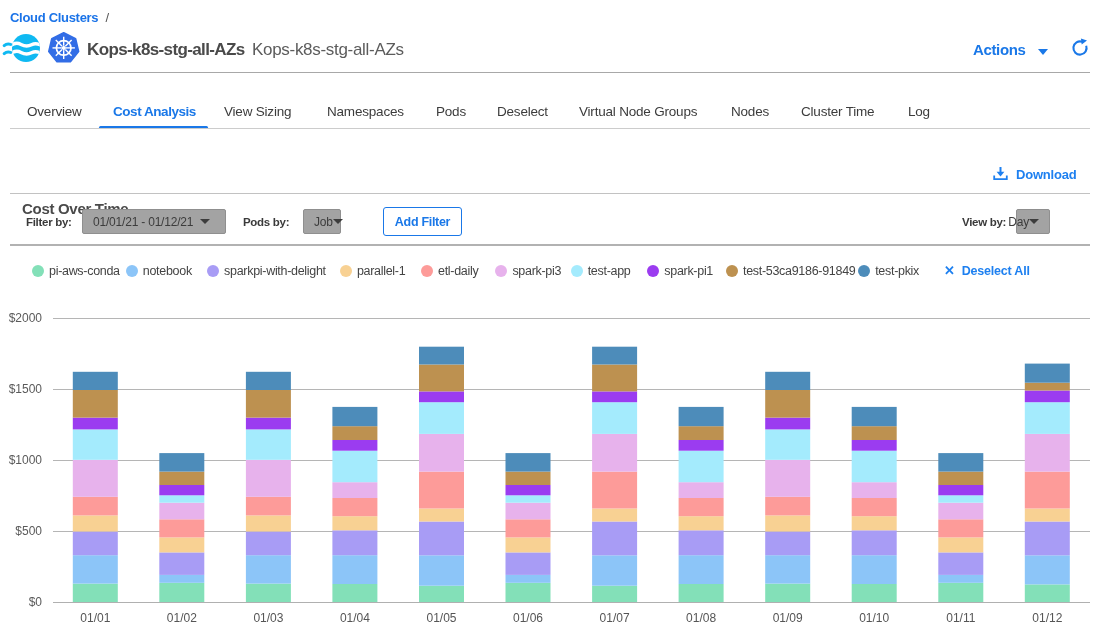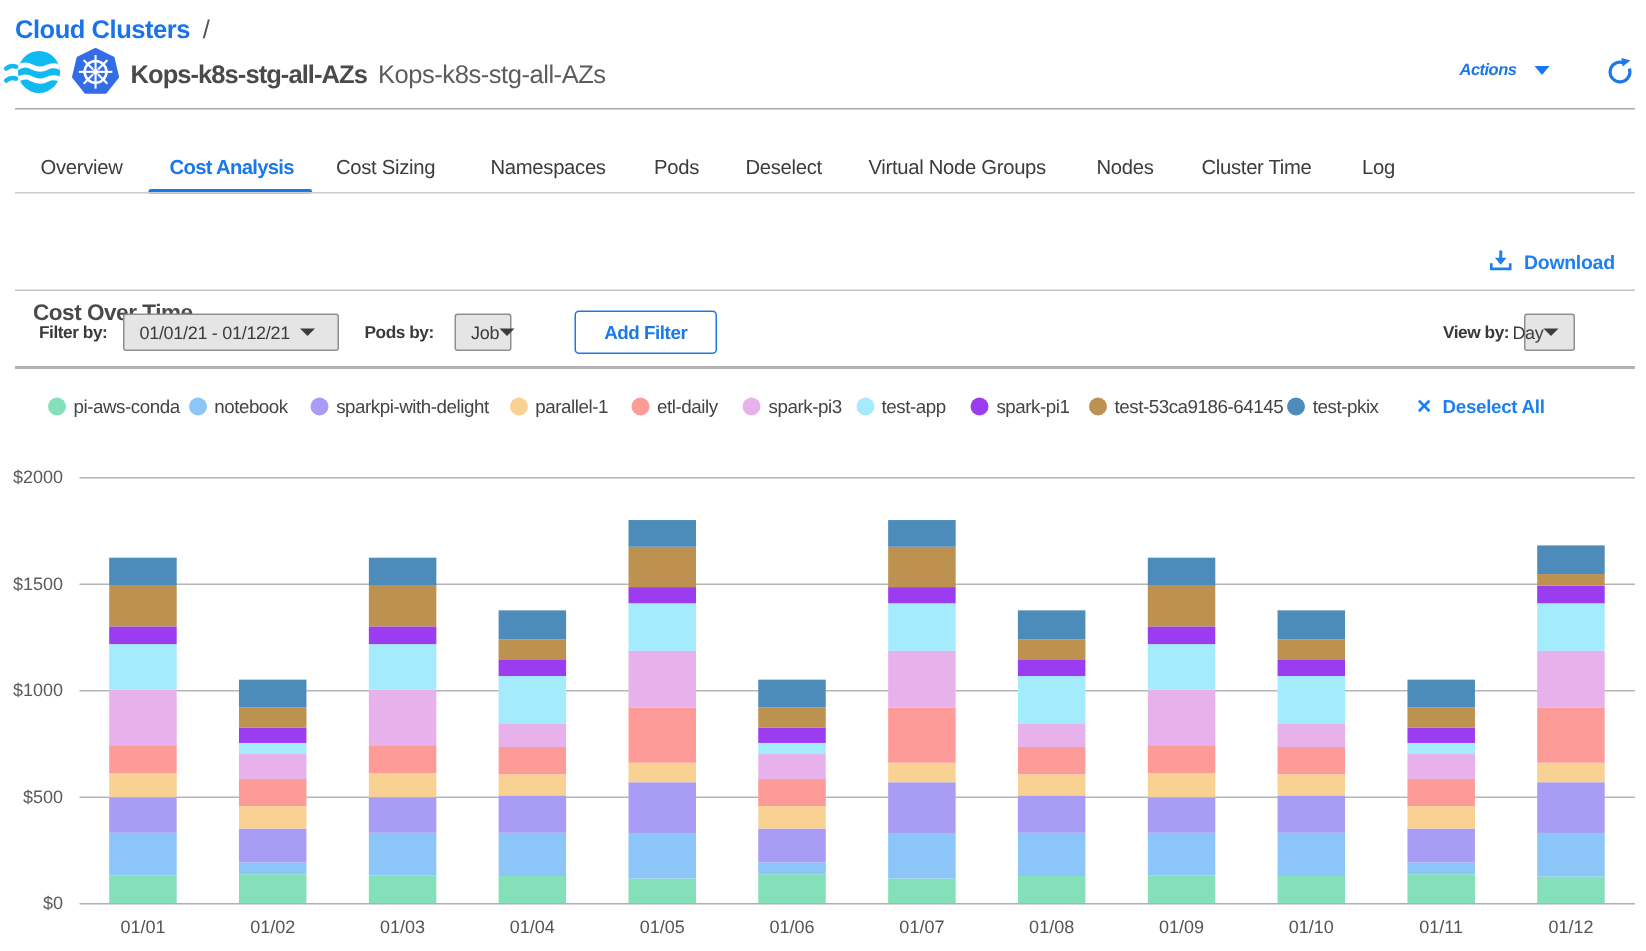--- a/index.html
+++ b/index.html
@@ -1,40 +1,40 @@
 <!DOCTYPE html>
 <html><head><meta charset="utf-8">
 <style>
 * { margin:0; padding:0; box-sizing:border-box; }
 html,body { width:1097px; height:634px; background:#fff; font-family:"Liberation Sans", sans-serif; overflow:hidden; }
 .abs { position:absolute; }
 
-.crumb { position:absolute; left:10px; top:10px; font-size:17px; font-weight:700; color:#1a73e8; letter-spacing:-0.3px; }
+.crumb { position:absolute; left:10px; top:10px; font-size:13px; font-weight:700; color:#1a73e8; letter-spacing:-0.3px; }
 .crumb .sl { color:#555; font-weight:400; margin-left:4px; }
 
 .title { position:absolute; left:87px; top:40px; font-size:17px; font-weight:700; color:#4a4a4a; letter-spacing:-0.62px; }
 .subtitle { position:absolute; left:252px; top:40px; font-size:17px; font-weight:400; color:#5c5c5c; letter-spacing:-0.3px; }
-.actions { position:absolute; left:973px; top:41px; font-size:11px; font-weight:700; color:#1a78e8; letter-spacing:-0.35px;font-style:italic; }
+.actions { position:absolute; left:973px; top:41px; font-size:15px; font-weight:700; color:#1a78e8; letter-spacing:-0.35px; }
 
 .div1 { position:absolute; left:10px; width:1080px; top:72px; height:1px; background:#a8a8a8; }
 .tabline { position:absolute; left:10px; width:1080px; top:128px; height:1px; background:#ccc; }
 .underline { position:absolute; left:99px; width:109px; top:126px; height:3px; background:#1a78e8; border-radius:2px; }
 .div2 { position:absolute; left:10px; width:1080px; top:193px; height:1px; background:#c2c2c2; }
 .div3 { position:absolute; left:10px; width:1080px; top:244px; height:2px; background:#b2b2b2; }
 
 .tab { position:absolute; top:104px; font-size:13.5px; color:#3c3c3c; letter-spacing:-0.2px; }
 .tab.active { color:#1a78e8; font-weight:700; letter-spacing:-0.45px; }
 
 .h2 { position:absolute; left:22px; top:166px; font-size:15px; font-weight:700; color:#4a4a4a; letter-spacing:-0.3px;margin-top:34px; }
 .download { position:absolute; left:1016px; top:167px; font-size:13px; font-weight:700; color:#1e80f0; letter-spacing:-0.2px; }
 
 .flabel { position:absolute; font-size:11.5px; font-weight:700; color:#3a3a3a; top:216px; letter-spacing:-0.3px; }
-.selbox { position:absolute; top:209px; height:25px; border:1px solid #8f8f8f; border-radius:2px; background:#e5e5e5; font-size:12px; letter-spacing:-0.2px; color:#3c3c3c; display:flex; align-items:center; padding:0 10px; }
+.selbox { position:absolute; top:209px; height:25px; border:1px solid #8f8f8f; border-radius:2px; background:#a3a3a3; font-size:12px; letter-spacing:-0.2px; color:#3c3c3c; display:flex; align-items:center; padding:0 10px; }
 .caret { width:0; height:0; border-left:5px solid transparent; border-right:5px solid transparent; border-top:5.5px solid #3c3c3c; display:inline-block; margin-left:12px; }
-.addfilter { position:absolute; left:383px; top:207px; width:95px; height:29px; border:1px solid #1a78e8; border-radius:3px; color:#1a78e8; font-size:12.5px; font-weight:700; display:flex; align-items:center; justify-content:center; letter-spacing:-0.3px; }
+.addfilter { position:absolute; left:383px; top:207px; width:79px; height:29px; border:1px solid #1a78e8; border-radius:3px; color:#1a78e8; font-size:12.5px; font-weight:700; display:flex; align-items:center; justify-content:center; letter-spacing:-0.3px; }
 .viewby { position:absolute; left:962px; top:216px; font-size:11.5px; font-weight:700; color:#3a3a3a; letter-spacing:-0.3px; }
 
 .lg { position:absolute; top:264px; height:13px; display:flex; align-items:center; }
 .dot { width:12px; height:12px; border-radius:50%; display:inline-block; }
 .ll { margin-left:5px; font-size:12.5px; color:#444; letter-spacing:-0.3px; }
 .deselect { position:absolute; left:944px; top:263px; font-size:12.5px; font-weight:700; color:#1e80f0; letter-spacing:-0.2px; }
 .deselect .x { font-size:13px; margin-right:7px; font-weight:700; }
 </style></head>
 <body>
 <div class="crumb">Cloud Clusters<span class="sl"> /</span></div>
@@ -80,21 +80,21 @@
 <div class="actions">Actions <span class="caret" style="border-top-color:#1a78e8;margin-left:9px;border-left-width:5px;border-right-width:5px;border-top-width:6px;"></span></div>
 
 <svg class="abs" style="left:1070px;top:38px" width="20" height="19" viewBox="0 0 20 19">
   <path d="M16.20,7.74 A6.6,6.6 0 1 1 12.26,3.80" fill="none" stroke="#1a78e8" stroke-width="2.1"></path>
   <polygon points="10.9,0.6 17.0,2.4 11.7,6.4" fill="#1a78e8"></polygon>
 </svg>
 
 <div class="div1"></div>
 <div class="tab" style="left:27px">Overview</div>
 <div class="tab active" style="left:113px">Cost Analysis</div>
-<div class="tab" style="left:224px">Cost Sizing</div>
+<div class="tab" style="left:224px">View Sizing</div>
 <div class="tab" style="left:327px">Namespaces</div>
 <div class="tab" style="left:436px">Pods</div>
 <div class="tab" style="left:497px">Deselect</div>
 <div class="tab" style="left:579px">Virtual Node Groups</div>
 <div class="tab" style="left:731px">Nodes</div>
 <div class="tab" style="left:801px">Cluster Time</div>
 <div class="tab" style="left:908px">Log</div>
 <div class="underline"></div>
 <div class="tabline"></div>
 
@@ -144,21 +144,21 @@
 <div class="lg" style="left:570.7px">
     <span class="dot" style="background:#a4ebfd"></span>
     <span class="ll">test-app</span>
   </div>
 <div class="lg" style="left:647.3px">
     <span class="dot" style="background:#9b3cf0"></span>
     <span class="ll">spark-pi1</span>
   </div>
 <div class="lg" style="left:726.0px">
     <span class="dot" style="background:#bd9150"></span>
-    <span class="ll">test-53ca9186-64145</span>
+    <span class="ll">test-53ca9186-91849</span>
   </div>
 <div class="lg" style="left:858.2px">
     <span class="dot" style="background:#4d8cba"></span>
     <span class="ll">test-pkix</span>
   </div>
 <div class="deselect"><span class="x">✕</span>Deselect All</div>
 
 <svg class="abs" style="left:0;top:300px" width="1097" height="334" viewBox="0 0 1097 334" font-family="Liberation Sans, sans-serif">
 <line x1="53" y1="18.5" x2="1090" y2="18.5" stroke="#b5b5b5" stroke-width="1"></line>
 <text x="42" y="22" text-anchor="end" font-size="12" fill="#5a5a5a">$2000</text>

